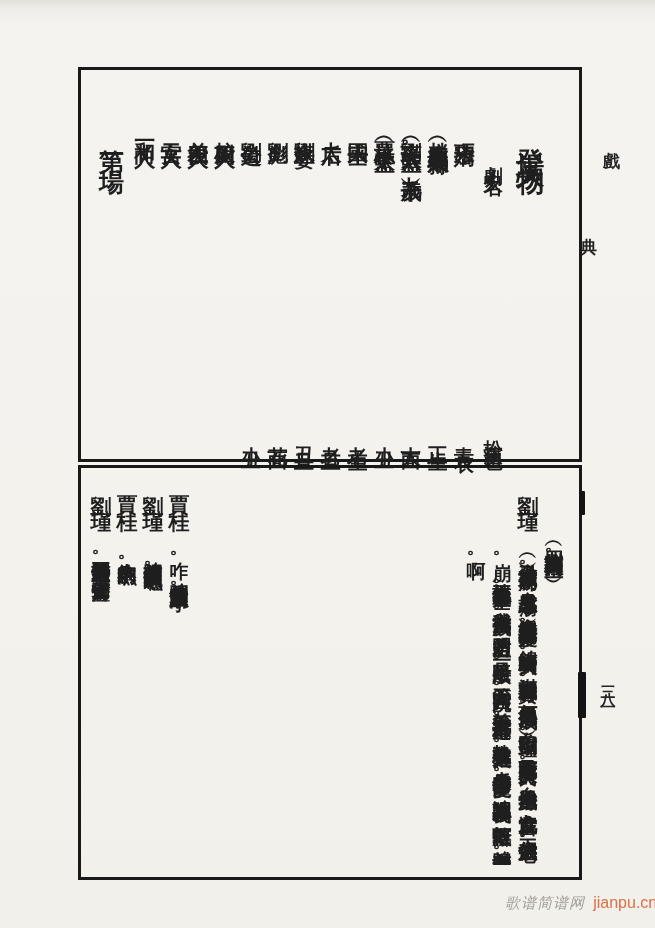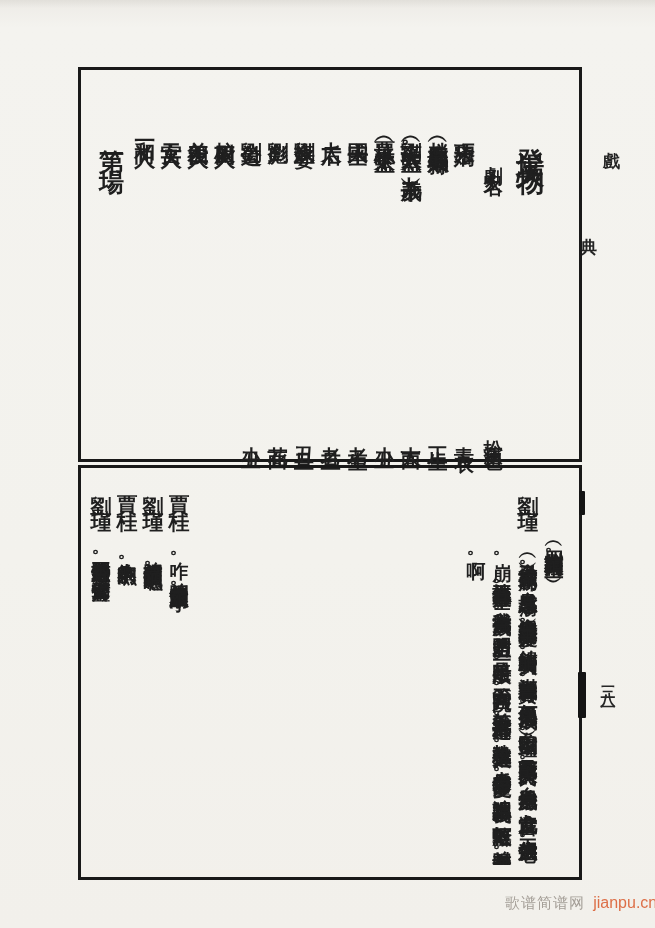--- a/index.html
+++ b/index.html
@@ -43,21 +43,21 @@
   .speech-body.tight{font-size:19px;letter-spacing:0;}
   .stage .speech-header{height:62px;}
   
   .book-title{position:absolute;left:577px;top:138px;display:flex;flex-direction:column;
     font-size:17px;font-weight:700;color:#242424;}
   .book-title span:nth-child(2){margin-top:86px;}
   .page-num{position:absolute;left:598px;top:674px;writing-mode:vertical-rl;
     font-size:15px;font-weight:600;letter-spacing:6px;color:#262626;}
   .watermark{position:absolute;left:505px;top:894px;font-size:15px;white-space:nowrap;
     font-family:"Liberation Sans","DejaVu Sans",sans-serif;}
-  .wm-cn{color:#a49e97;letter-spacing:1px;}
+  .wm-cn{color:#a49e97;letter-spacing:1px;font-style:italic;}
   .wm-url{color:#dd6f48;font-size:16px;margin-left:4px;}
   
   .blemish{position:absolute;background:#141414;border-radius:1px;}
   .b1{left:578px;top:672px;width:8px;height:46px;}
   .b2{left:579px;top:491px;width:6px;height:24px;}
 </style>
 </head>
 <body>
 
 <div class="sheet">

